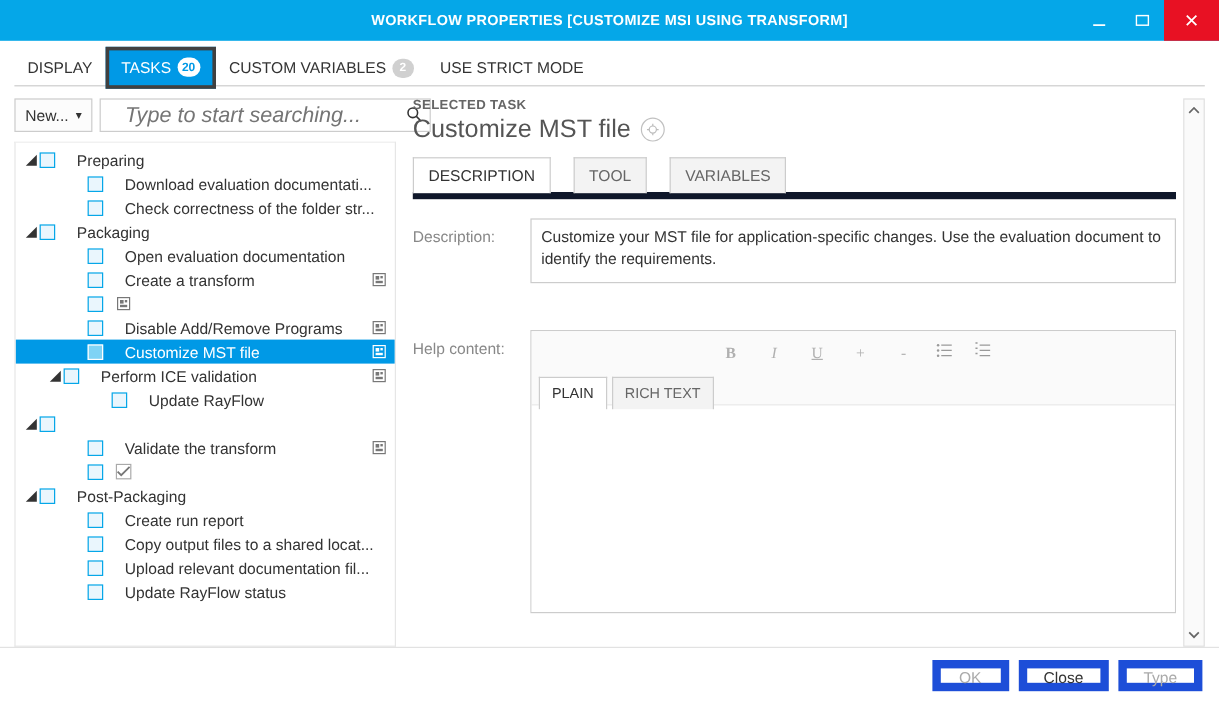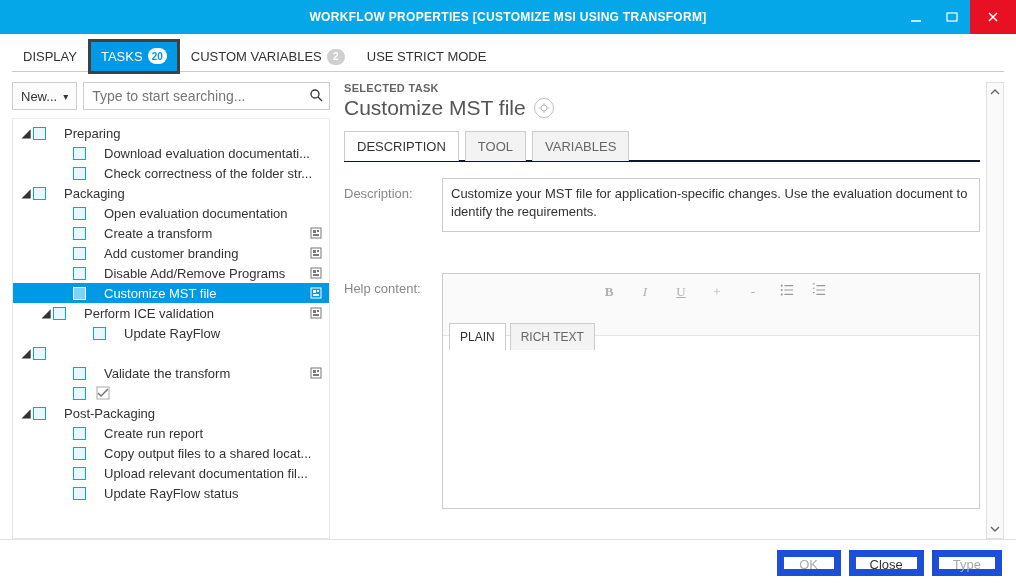--- a/index.html
+++ b/index.html
@@ -15,50 +15,50 @@
   .top-tab { padding:6px 10px 7px 10px; display:flex; align-items:center; gap:5px; border:1px solid transparent; border-bottom:none; cursor:pointer;}
   .top-tab.active { background:#0099e6; border:3px solid #404040; color:#fff; }
   .top-tab .badge { background:#fff; color:#0099e6; border-radius:999px; min-width:18px; height:16px; font-size:10px; font-weight:600; display:inline-flex; align-items:center; justify-content:center; padding:0 4px;}
   .top-tab:not(.active) .badge { background:#d0d0d0; color:#fff;}
   .panel-split { display:flex; flex:1; gap:14px; padding-top:10px; min-height:0;}
   .left-col { width:318px; display:flex; flex-direction:column; min-height:0;}
   .toolbar-row { display:flex; gap:6px; margin-bottom:8px;}
   .new-btn { height:28px; font-size:13px; border:1px solid #ccc; background:#fcfcfc; padding:0 8px; display:flex; align-items:center; gap:6px; cursor:pointer;}
   .new-btn .chev { font-size:10px;}
   .search-box { flex:1; height:28px; border:1px solid #ccc; display:flex; align-items:center; padding:0 6px 0 8px;}
-  .search-box input { border:none; outline:none; flex:1; font-size:14px; color:#666; background:transparent;}
+  .search-box input { border:none; outline:none; flex:1; font-size:18px; font-style:italic; color:#666; background:transparent;margin-left:12px;}
   .tree { flex:1; border:1px solid #e6e6e6; border-top:1px solid #eee; overflow:auto; padding:4px 0;}
   .tree-row { height:20px; display:flex; align-items:center; position:relative; padding-right:6px;}
   .tree-row .arrow { width:14px; text-align:center; font-size:12px; color:#7a7a7a; user-select:none;}
   .tree-row .arrow.exp { color:#333;}
   .tree-row .ck { width:13px; height:13px; border:1px solid #05a7e8; background:#eaf6fd; flex-shrink:0; margin-right:6px;}
   .tree-row .lbl { white-space:nowrap; overflow:hidden; text-overflow:ellipsis; flex:1;margin-left:12px;}
   .tree-row.sel { background:#0099e6; color:#fff;}
   .tree-row.sel .ck { border-color:#fff; background:#7fd3f5;}
   .tree-row .ico { width:14px; height:14px; margin-left:4px; flex-shrink:0;}
   .ind1 { padding-left:6px;} .ind2 { padding-left:26px;} .ind3 { padding-left:46px;} .ind4 { padding-left:66px;}
   .right-col { flex:1; display:flex; min-height:0; gap:6px;}
   .right-main { flex:1; display:flex; flex-direction:column; min-height:0;}
   .sect-title { font-size:11px; font-weight:600; color:#666; letter-spacing:.3px;}
   .task-title-row { display:flex; align-items:center; gap:8px; margin:2px 0 10px 0;}
   .task-title { font-size:21px; font-weight:300; color:#555;}
   .round-ico { width:20px; height:20px; border:1px solid #c0c0c0; border-radius:999px; display:flex; align-items:center; justify-content:center; color:#bbb;}
-  .sub-tabs { display:flex; gap:6px; border-bottom:2px solid #0f172a;}
+  .sub-tabs { display:flex; gap:19px; border-bottom:6px solid #0f172a;}
   .sub-tab { padding:7px 12px; border:1px solid #ccc; border-bottom:none; background:#f3f3f3; color:#666; position:relative; top:1px; cursor:pointer;}
   .sub-tab.active { background:#fff; color:#333;}
   .desc-grid { display:grid; grid-template-columns:86px 1fr; gap:10px 12px; margin-top:16px; flex:1; min-height:0;}
   .desc-grid .label { color:#888; font-size:13px; padding-top:8px;}
   .desc-box { border:1px solid #ccc; padding:6px 8px; height:54px; font-size:13px; color:#333; line-height:1.35; overflow:hidden;}
   .rich-box { border:1px solid #ccc; display:flex; flex-direction:column; height:236px;}
   .rich-toolbar { background:#fafafa; border-bottom:1px solid #e4e4e4; padding:6px 6px 0 6px;}
   .rt-row { display:flex; align-items:center; gap:16px; padding-left:150px; height:24px; color:#b0b0b0;}
   .rt-btn { width:20px; text-align:center; font-family:"Times New Roman",serif;}
   .rt-row svg { width:16px; height:14px; }
   .rt-modes { display:flex; gap:4px; margin-top:4px; position:relative; align-items:center;}
-  .rt-mode { padding:6px 10px; border:1px solid #ccc; border-bottom:none; background:#f3f3f3; color:#666; font-size:12px; position:relative; top:15px; cursor:pointer;}
+  .rt-mode { padding:6px 10px; border:1px solid #ccc; border-bottom:none; background:#f3f3f3; color:#666; font-size:12px; position:relative; top:4px; cursor:pointer;}
   .rt-mode.active { background:#fff; color:#333;}
   .rt-align { display:flex; gap:20px; margin-left:16px; color:#b0b0b0; align-items:center;}
   .rich-body { flex:1; background:#fff;}
   .vscroll { width:18px; border:1px solid #e0e0e0; display:flex; flex-direction:column; justify-content:space-between; align-items:center; background:#fafafa;}
   .vscroll .cap { height:18px; width:100%; display:flex; align-items:center; justify-content:center; color:#666;}
   .footer { height:46px; border-top:1px solid #e2e2e2; display:flex; align-items:center; justify-content:flex-end; gap:8px; padding:0 14px; margin-top:0;}
   .win-button { height:26px; min-width:64px; border:7px solid #1d4ed8; background:#fff; padding:0 14px; font-size:13px; color:#333; cursor:pointer;}
   .win-button.disabled { color:#aaa; cursor:default;}
   svg .s { stroke:#999; stroke-width:1.3; fill:none;}
 </style>
@@ -190,21 +190,20 @@
             <span class="arrow"></span>
             <span class="ck"></span>
             <span class="lbl">Create a transform</span>
             <svg class="ico" viewBox="0 0 14 14">
               <use href="#ic-tool"></use>
             </svg>
           </div>
         <div class="tree-row ind3">
             <span class="arrow"></span>
             <span class="ck"></span>
-            <span class="lbl">Add customer branding</span>
             <svg class="ico" viewBox="0 0 14 14">
               <use href="#ic-tool"></use>
             </svg>
           </div>
         <div class="tree-row ind3">
             <span class="arrow"></span>
             <span class="ck"></span>
             <span class="lbl">Disable Add/Remove Programs</span>
             <svg class="ico" viewBox="0 0 14 14">
               <use href="#ic-tool"></use>

